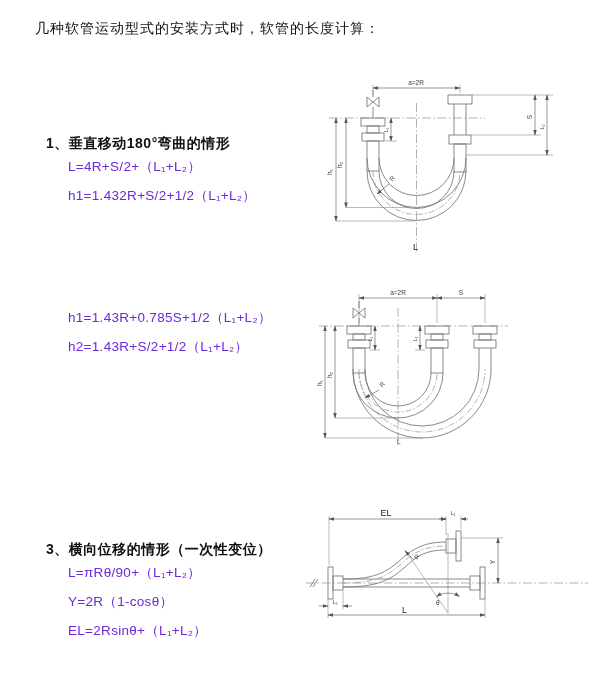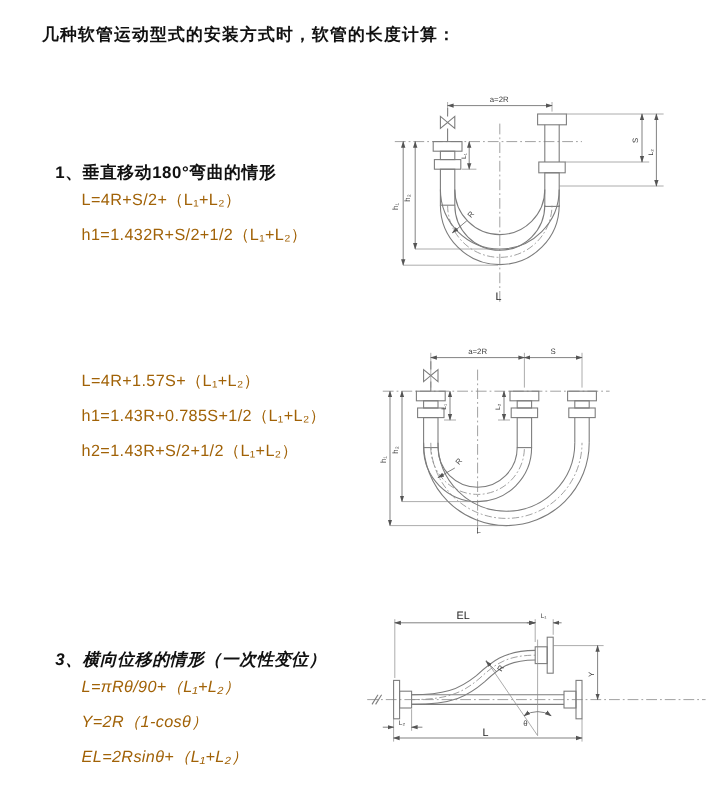--- a/index.html
+++ b/index.html
@@ -1,29 +1,29 @@
 <!DOCTYPE html>
 <html><head>
 <meta charset="utf-8">
 <style>
   html,body{margin:0;padding:0;background:#ffffff;}
   .page{
     position:relative;width:600px;height:675px;background:#ffffff;overflow:hidden;
     font-family:"Liberation Sans","DejaVu Sans",sans-serif;color:#1c1c1c;
   }
   .doc-title{
-    position:absolute;left:35px;top:20px;font-size:14px;font-weight:bold;
+    position:absolute;left:35px;top:20px;font-size:14px;font-weight:normal;
     letter-spacing:1px;color:#111;
   }
   .section{position:absolute;left:46px;}
   .sec1{top:106px;}
   .sec2{top:297px;}
-  .sec3{top:512px;font-style:italic;}
+  .sec3{top:512px;}
   .sec-heading{font-size:14px;font-weight:bold;color:#111;letter-spacing:0.5px;line-height:18px;margin-top:28px;}
-  .formula{font-size:13.5px;color:#a16207;margin-left:22px;line-height:29px;height:29px;letter-spacing:0.3px;}
+  .formula{font-size:13.5px;color:#6d28d9;margin-left:22px;line-height:29px;height:29px;letter-spacing:0.3px;}
   .formula:first-of-type{margin-top:6px;}
   .diagram{position:absolute;}
   .d1{left:315px;top:75px;}
   .d2{left:313px;top:283px;}
   .d3{left:298px;top:505px;}
   svg .ln{fill:none;stroke:#7c7c7c;stroke-width:0.9;}
   svg .dim{fill:none;stroke:#6a6a6a;stroke-width:0.7;}
   svg .ext{fill:none;stroke:#8c8c8c;stroke-width:0.6;}
   svg .cl{fill:none;stroke:#8f8f8f;stroke-width:0.7;stroke-dasharray:9 2.5 1.5 2.5;}
   svg .cla{fill:none;stroke:#8f8f8f;stroke-width:0.7;stroke-dasharray:6 2 1.5 2;}
@@ -120,21 +120,20 @@
 
     <g>
       <text class="lbl" transform="rotate(-50 79 105)" x="79" y="105" text-anchor="middle">R</text>
       <line class="dim" x1="74" y1="109" x2="62" y2="119" marker-end="url(#mA)"></line>
     </g>
 
     <text class="lbl-lg" x="98" y="175">L</text>
   </svg>
 
   <div class="section sec2">
-    <div class="formula">L=4R+1.57S+（L₁+L₂）</div>
     <div class="formula">h1=1.43R+0.785S+1/2（L₁+L₂）</div>
     <div class="formula">h2=1.43R+S/2+1/2（L₁+L₂）</div>
   </div>
 
   <svg class="diagram d2" width="277" height="165" viewBox="0 0 277 165">
     <g>
       <line class="cl" x1="85" y1="25" x2="85" y2="163"></line>
       <line class="cl" x1="6" y1="43" x2="195" y2="43"></line>
     </g>
 

